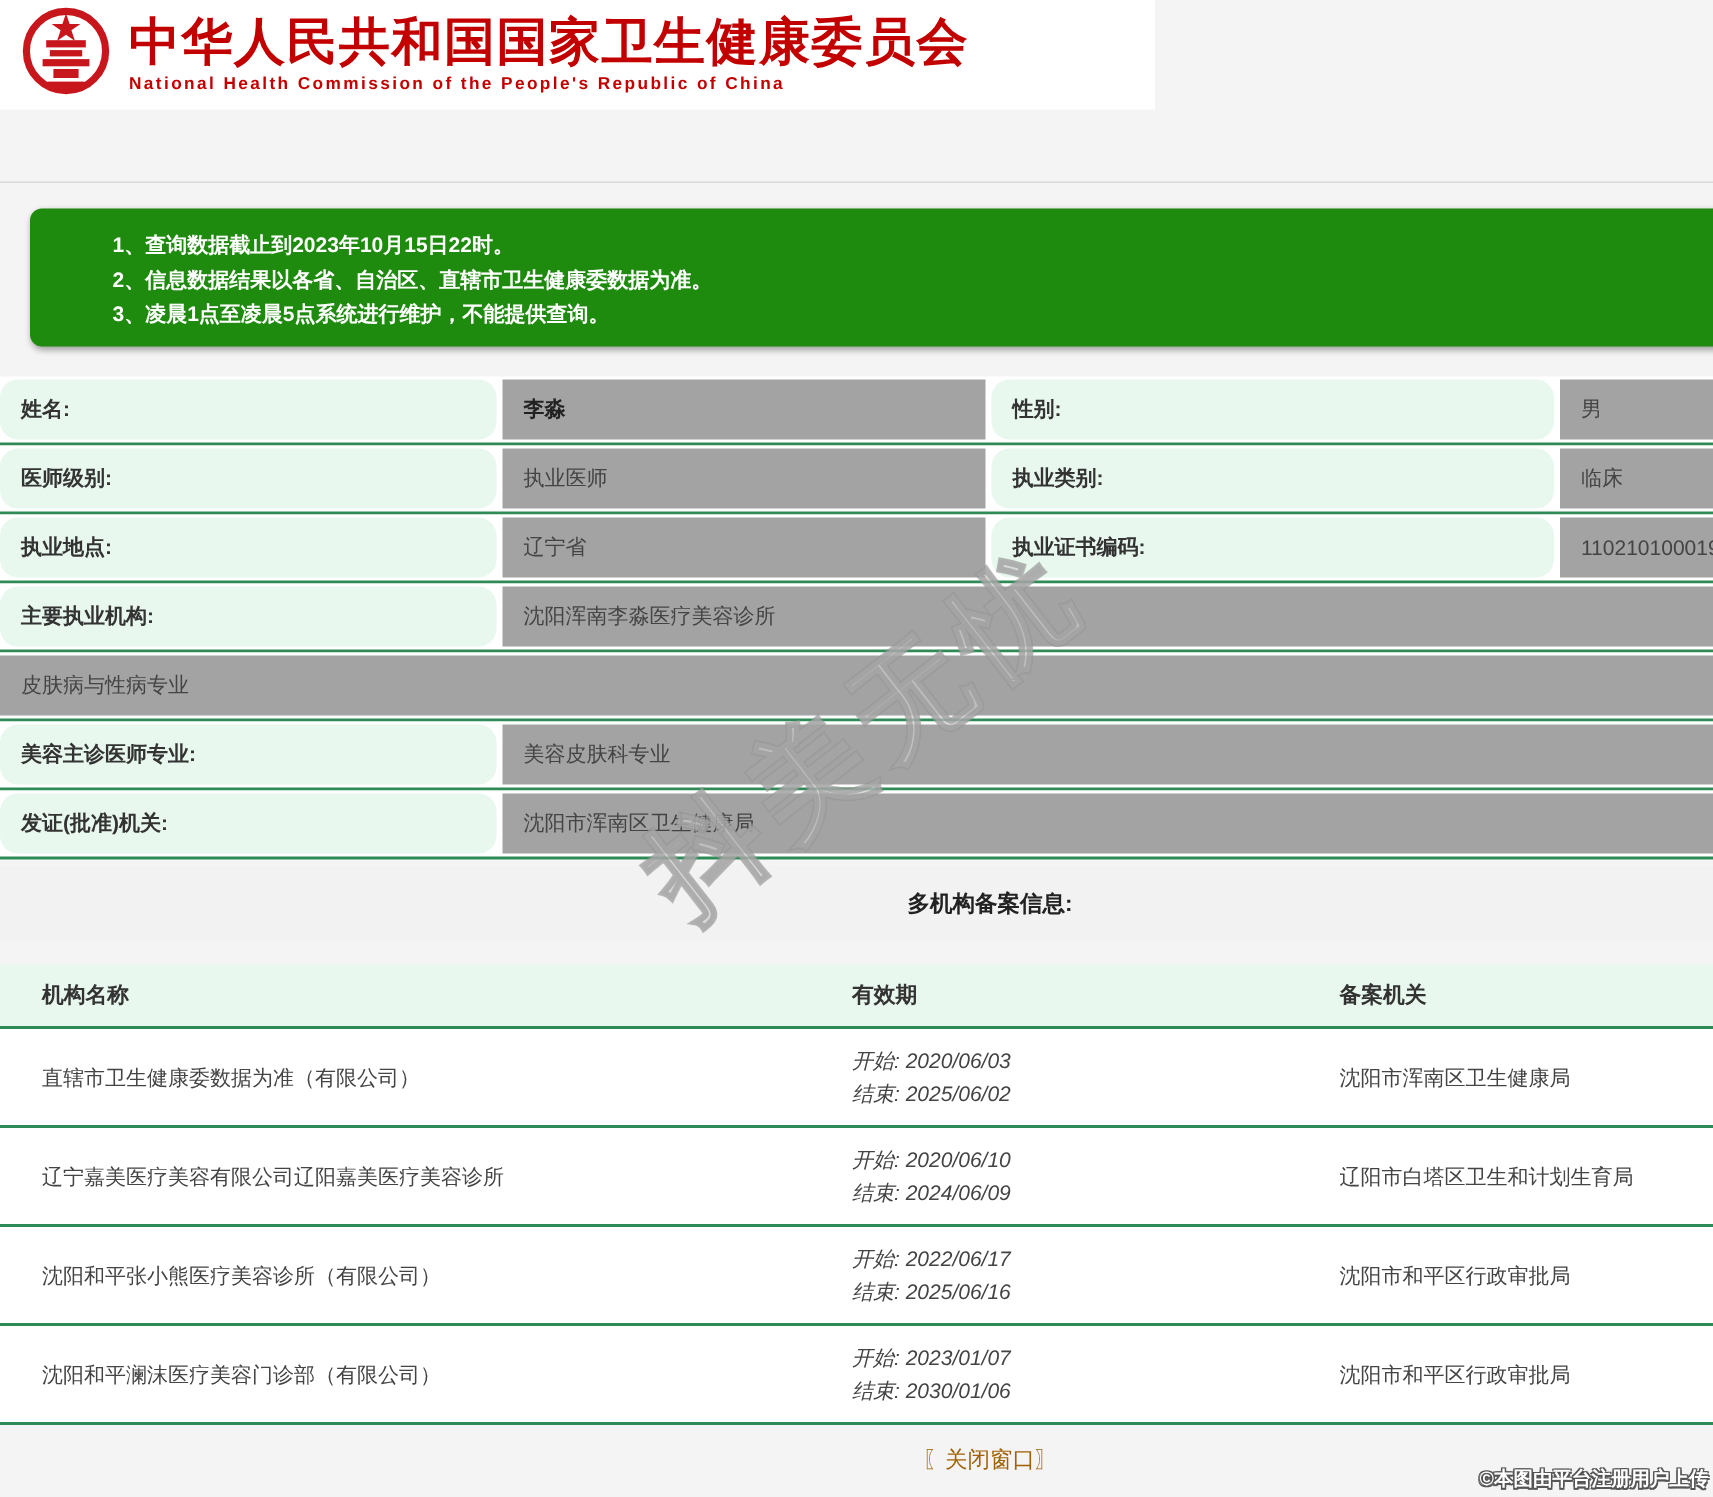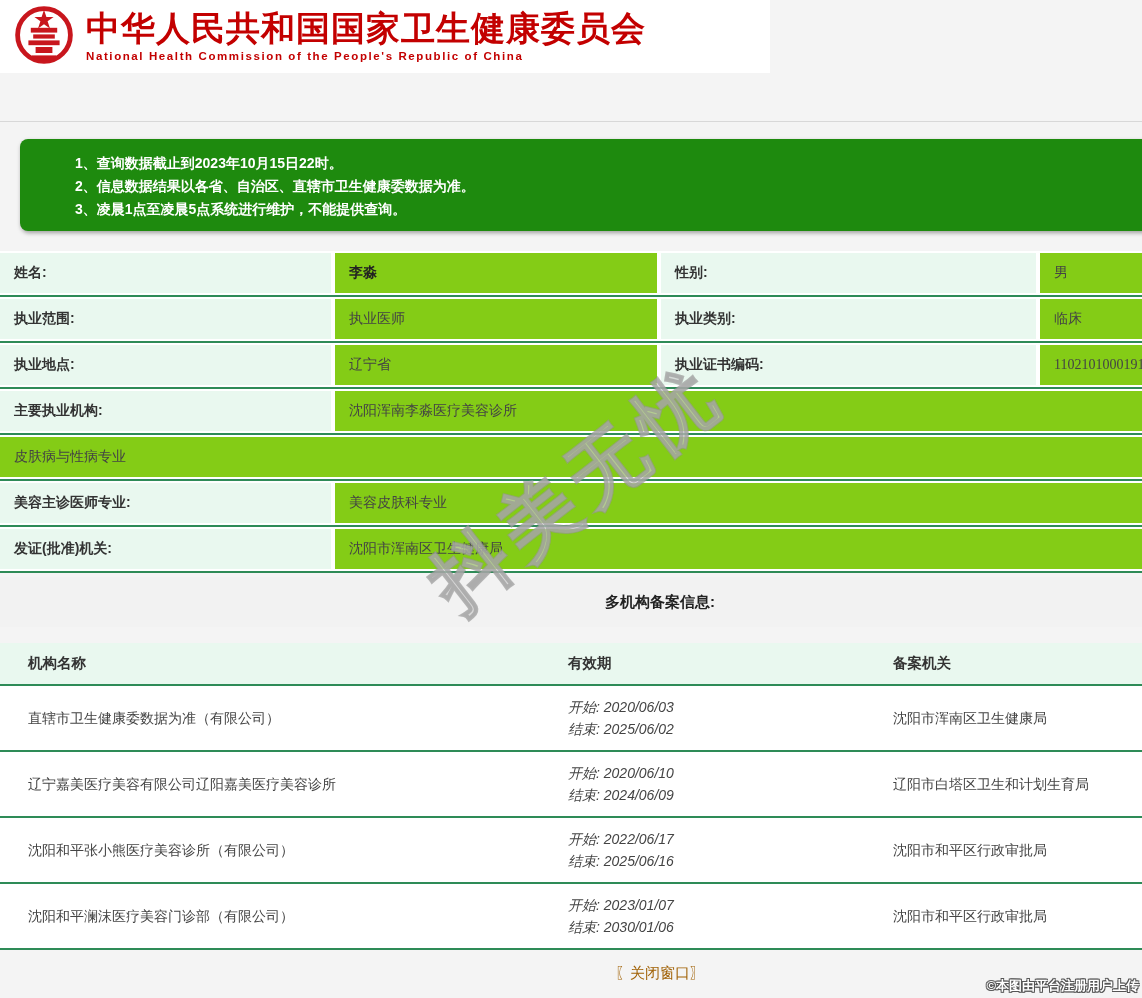--- a/index.html
+++ b/index.html
@@ -25,22 +25,22 @@
     margin-left:20px;width:1270px;height:92px;box-sizing:border-box;
     background:#1e8a0e;border-radius:8px;
     box-shadow:1px 2px 4px rgba(0,0,0,0.35);
     padding:13px 0 0 55px;color:#fff;font-weight:bold;font-size:14px;line-height:23px;
   }
   .spacer-c{height:20px;}
 
   
   .info-row{display:flex;gap:4px;padding:2px 0;border-bottom:2px solid #2e8b57;background:#fff;}
   .cell{display:flex;align-items:center;padding-left:14px;height:40px;font-size:14px;box-sizing:border-box;}
-  .lab{background:#e9f8ef;font-weight:bold;color:#333;}
-  .val{background:#84cc16;color:#444;font-family:Liberation Serif, serif;}
+  .lab{background:#e9f8ef;font-weight:bold;color:#333;border-radius:12px;}
+  .val{background:#a3a3a3;color:#444;}
   .w-lab1{width:331px;}
   .w-val1{width:322px;}
   .w-lab2{width:375px;}
   .w-val2{flex:1;}
   .w-span{flex:1;}
   .bold-val{font-weight:bold;color:#222;}
 
   .spacer-d{height:4px;}
   .section-band{height:50px;background:#f2f2f2;display:flex;align-items:center;justify-content:center;}
   .section-title{font-size:15px;font-weight:bold;color:#222;}
@@ -112,21 +112,21 @@
   <div class="spacer-c"></div>
 
   <div>
     <div class="info-row">
       <div class="cell lab w-lab1">姓名:</div>
       <div class="cell val w-val1 bold-val">李淼</div>
       <div class="cell lab w-lab2">性别:</div>
       <div class="cell val w-val2">男</div>
     </div>
     <div class="info-row">
-      <div class="cell lab w-lab1">执业范围:</div>
+      <div class="cell lab w-lab1">医师级别:</div>
       <div class="cell val w-val1">执业医师</div>
       <div class="cell lab w-lab2">执业类别:</div>
       <div class="cell val w-val2">临床</div>
     </div>
     <div class="info-row">
       <div class="cell lab w-lab1">执业地点:</div>
       <div class="cell val w-val1">辽宁省</div>
       <div class="cell lab w-lab2">执业证书编码:</div>
       <div class="cell val w-val2">110210100019124</div>
     </div>

